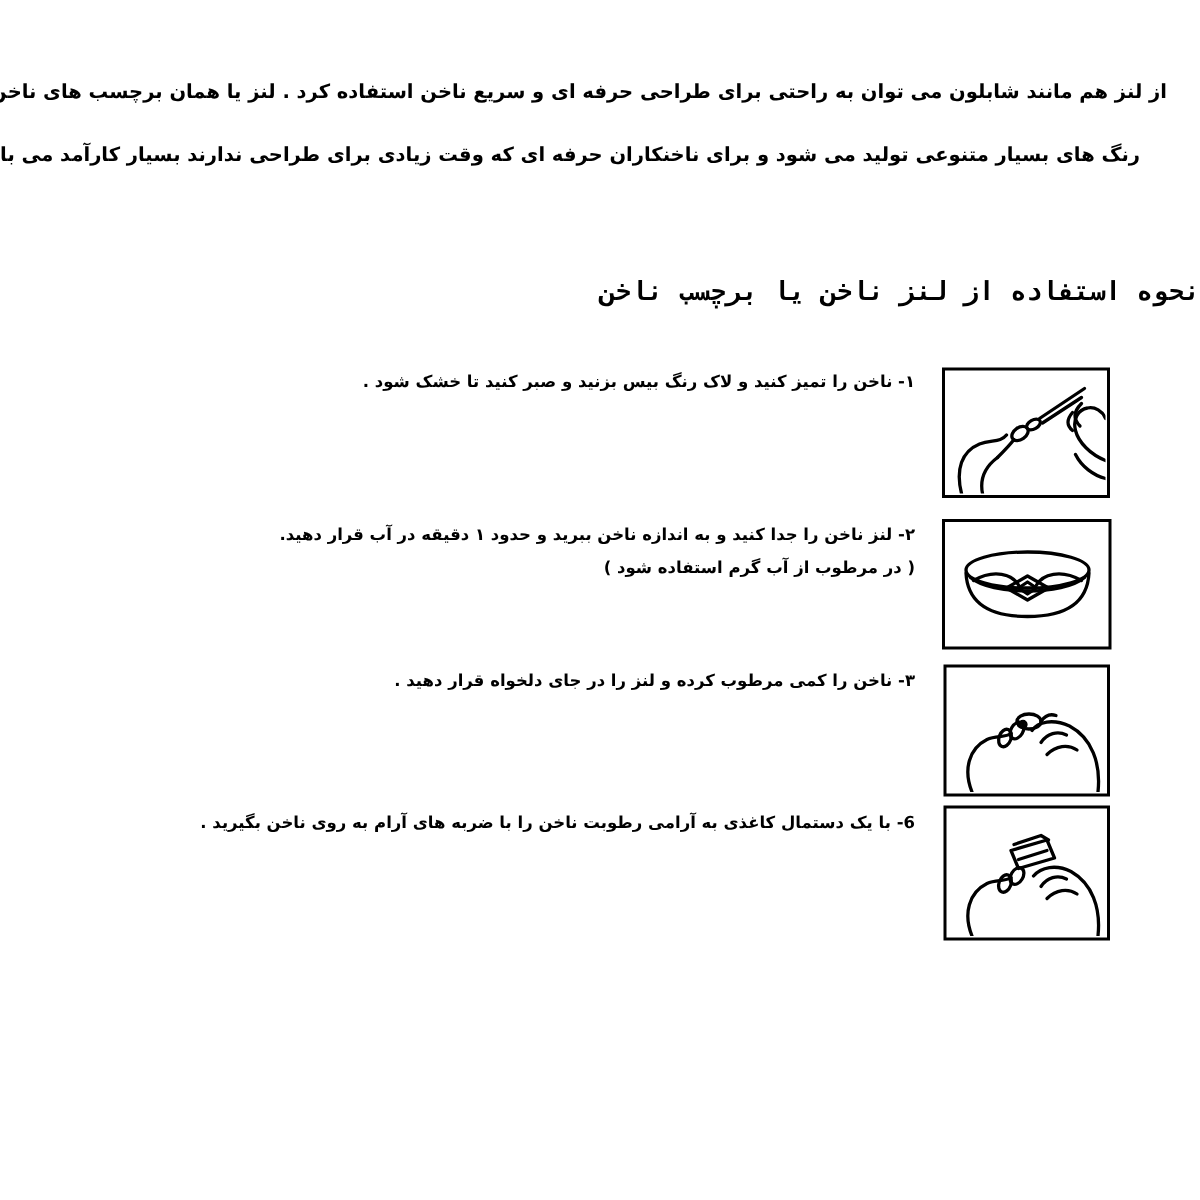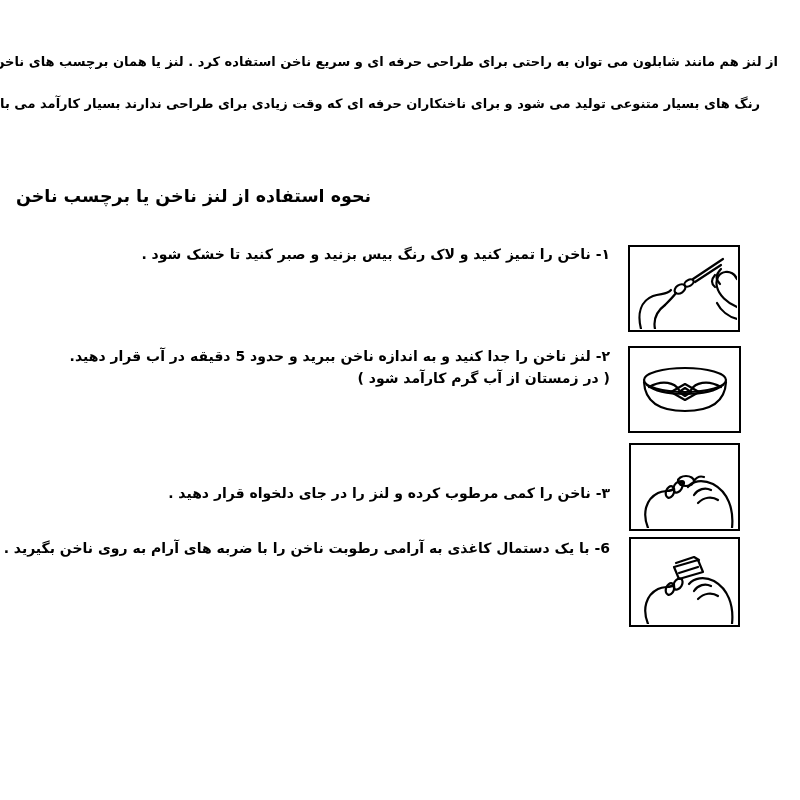--- a/index.html
+++ b/index.html
@@ -15,28 +15,29 @@
     overflow: hidden;
   }
   .line {
     position: absolute;
     white-space: nowrap;
     font-size: 13px;
     line-height: 17px;
   }
   .heading {
     position: absolute;
-    left: 16px;
+    left: 4px;
     right: 0;
-    text-align: left;
+    text-align: right;
     font-size: 17.5px;
     line-height: 24px;
     white-space: nowrap;
+    font-family: Liberation Mono, monospace;
   }
-  .step-text { font-size: 14px; }
+  .step-text { font-size: 11px; }
   .illus-box {
     position: absolute;
     border: 2.5px solid #000000;
     background: #ffffff;
     box-sizing: border-box;
   }
   .illus-box svg { display: block; margin: 2px auto 0 auto; }
 </style>
 </head>
 <body>
@@ -60,37 +61,37 @@
         <path d="M90 16 L64 33"></path>
         <ellipse cx="58" cy="34" rx="5" ry="3" transform="rotate(-30 58 34)"></ellipse>
         <path d="M106 58 C96 54 88 46 86 38 C84 30 88 24 94 23 C99 22 104 25 106 30"></path>
         <path d="M84 26 q-6 7 0 12"></path>
         <path d="M90 20 q-8 8 -1 15"></path>
         <path d="M106 70 C98 68 90 62 86 54"></path>
       </g>
     </svg>
   </div>
 
-  <div class="line step-text" style="top:348px; right:190px;">۲- لنز ناخن را جدا کنید و به اندازه ناخن ببرید و حدود 5 دقیقه در آب قرار دهید.</div>
-  <div class="line step-text" style="top:370px; right:190px;">( در زمستان از آب گرم کارآمد شود )</div>
+  <div class="line step-text" style="top:348px; right:190px;">۲- لنز ناخن را جدا کنید و به اندازه ناخن ببرید و حدود ۱ دقیقه در آب قرار دهید.</div>
+  <div class="line step-text" style="top:370px; right:190px;">( در مرطوب از آب گرم استفاده شود )</div>
   <div class="illus-box" style="top:346px; left:628px; width:113px; height:87px;">
     <svg width="107" height="80" viewBox="0 0 107 80">
       <g fill="none" stroke="#000" stroke-width="2.2" stroke-linecap="round" stroke-linejoin="round">
         <ellipse cx="54" cy="30" rx="41" ry="12"></ellipse>
         <path d="M13 32 C14 52 28 61 54 61 C80 61 94 52 95 32"></path>
         <path d="M16 35 C30 47 78 47 92 35"></path>
         <path d="M54 34 L68 42 L54 50 L40 42 Z"></path>
         <path d="M54 38 L60 42 L54 46 L48 42 Z"></path>
         <path d="M18 37 C32 29 44 33 48 40"></path>
         <path d="M90 37 C76 29 64 33 60 40"></path>
       </g>
     </svg>
   </div>
 
-  <div class="line step-text" style="top:445px; right:190px;margin-top:40px;">۳- ناخن را کمی مرطوب کرده و لنز را در جای دلخواه قرار دهید .</div>
+  <div class="line step-text" style="top:445px; right:190px;">۳- ناخن را کمی مرطوب کرده و لنز را در جای دلخواه قرار دهید .</div>
   <div class="illus-box" style="top:443px; left:629px; width:111px; height:88px;">
     <svg width="105" height="81" viewBox="0 0 105 81">
       <g fill="none" stroke="#000" stroke-width="2.2" stroke-linecap="round" stroke-linejoin="round">
         <path d="M16 81 C10 66 14 52 26 46 C32 43 38 45 42 42"></path>
         <ellipse cx="38" cy="45" rx="4" ry="6" transform="rotate(20 38 45)"></ellipse>
         <ellipse cx="46" cy="40" rx="4" ry="6" transform="rotate(30 46 40)"></ellipse>
         <ellipse cx="54" cy="34" rx="8" ry="5"></ellipse>
         <circle cx="50" cy="36" r="2"></circle>
         <path d="M100 81 C102 62 96 45 81 37 C70 32 60 34 56 40"></path>
         <path d="M62 48 C66 42 73 40 79 43"></path>

